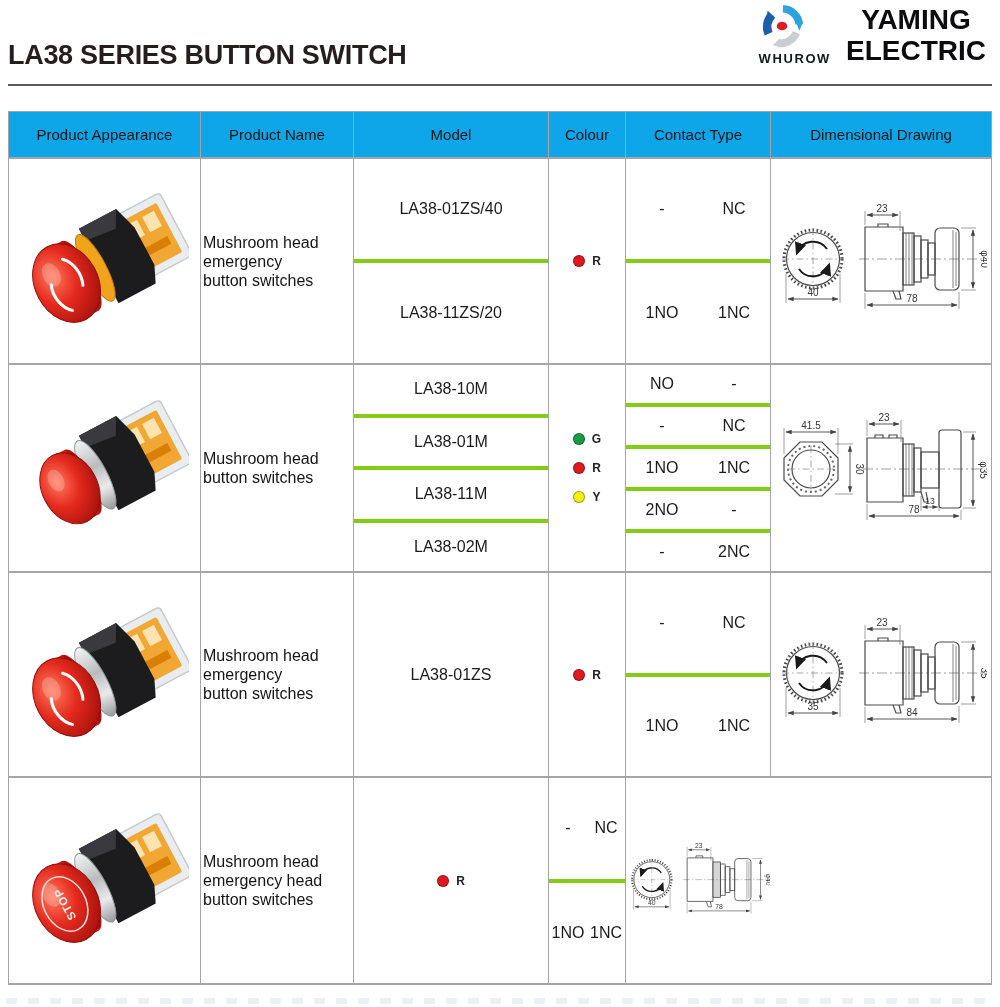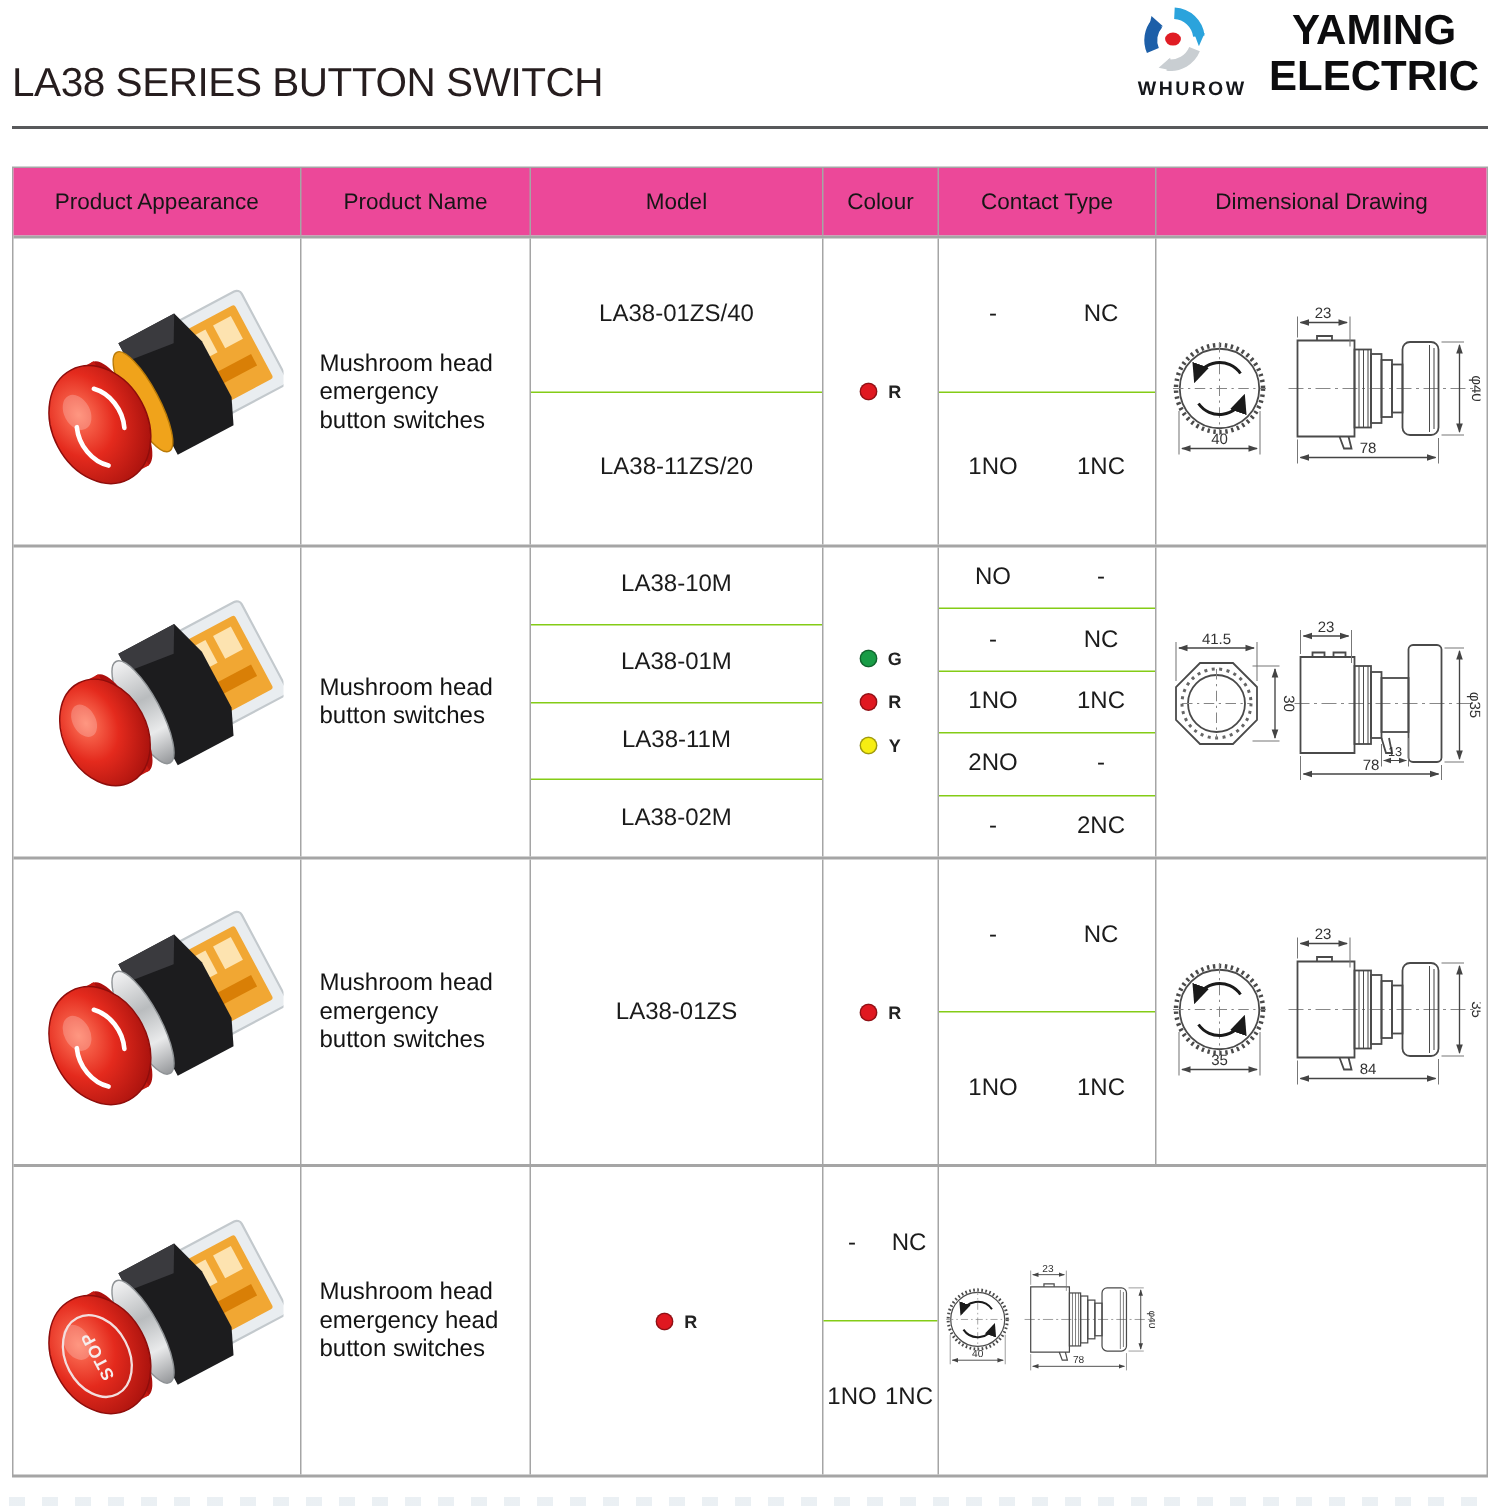--- a/index.html
+++ b/index.html
@@ -4,45 +4,45 @@
 <style>
   html,body{margin:0;padding:0;}
   body{
     width:1000px;height:1007px;position:relative;overflow:hidden;
     background:#ffffff;color:#1e1e1e;
     font-family:"Liberation Sans",sans-serif;
   }
   
   .page-title{
     position:absolute;left:8px;top:40px;
-    font-size:27px;font-weight:normal;letter-spacing:-.3px;color:#261d1e;
+    font-size:27px;font-weight:bold;letter-spacing:-.3px;color:#261d1e;
   }
   .header-rule{position:absolute;left:8px;right:8px;top:84px;height:2px;background:#58595b;}
   .brand{position:absolute;right:14px;top:4px;display:flex;align-items:center;gap:15px;}
   .brand-mark{display:flex;flex-direction:column;align-items:flex-start;}
   .brand-logo{width:46px;height:46px;}
   .brand-name{font-size:13px;font-weight:bold;letter-spacing:1.6px;color:#15171b;margin-top:1px;}
   .company{font-size:28px;font-weight:bold;line-height:31px;color:#0c0c0e;text-align:center;}
   
   .tbl{
     position:absolute;left:8px;top:111px;width:984px;box-sizing:border-box;
     border:1px solid #a5a5a5;border-bottom-width:2px;background:#fff;
   }
   .trow{display:grid;grid-template-columns:191px 153px 195px 77px 145px auto;}
-  .thead{height:45px;background:#ec4899;}
+  .thead{height:45px;background:#0ea5e9;}
   .thead .cell{display:flex;align-items:center;justify-content:center;
     font-size:15px;color:#161616;}
   .group{border-top:2px solid #a5a5a5;}
   .cell{border-left:1px solid #a5a5a5;box-sizing:border-box;min-width:0;}
   .cell:first-child{border-left:0;}
   .c-photo{display:flex;align-items:center;justify-content:center;}
-  .c-name{display:flex;align-items:center;padding-left:12px;font-size:16px;line-height:19px;color:#141414;}
+  .c-name{display:flex;align-items:center;padding-left:2px;font-size:16px;line-height:19px;color:#141414;}
   .stack{display:flex;flex-direction:column;}
   .sub{flex:1;display:flex;align-items:center;justify-content:center;
-    font-size:16px;color:#1b1b1b;border-bottom:1px solid #84cc16;}
+    font-size:16px;color:#1b1b1b;border-bottom:4px solid #84cc16;}
   .sub:last-child{border-bottom:0;}
   .pair span{flex:1;text-align:center;}
   .c-colour{display:flex;flex-direction:column;align-items:center;justify-content:center;gap:15px;}
   .dotrow{display:flex;align-items:center;gap:7px;}
   .dot{width:12px;height:12px;border-radius:50%;border:1px solid rgba(0,0,0,.35);box-sizing:border-box;}
   .dlabel{font-size:12px;font-weight:bold;color:#222;}
   .c-draw{display:flex;align-items:center;justify-content:center;}
   svg text{font-family:"Liberation Sans",sans-serif;}
   .dim{fill:#333;font-size:10px;}
   .dim-s{fill:#333;font-size:8.5px;}

